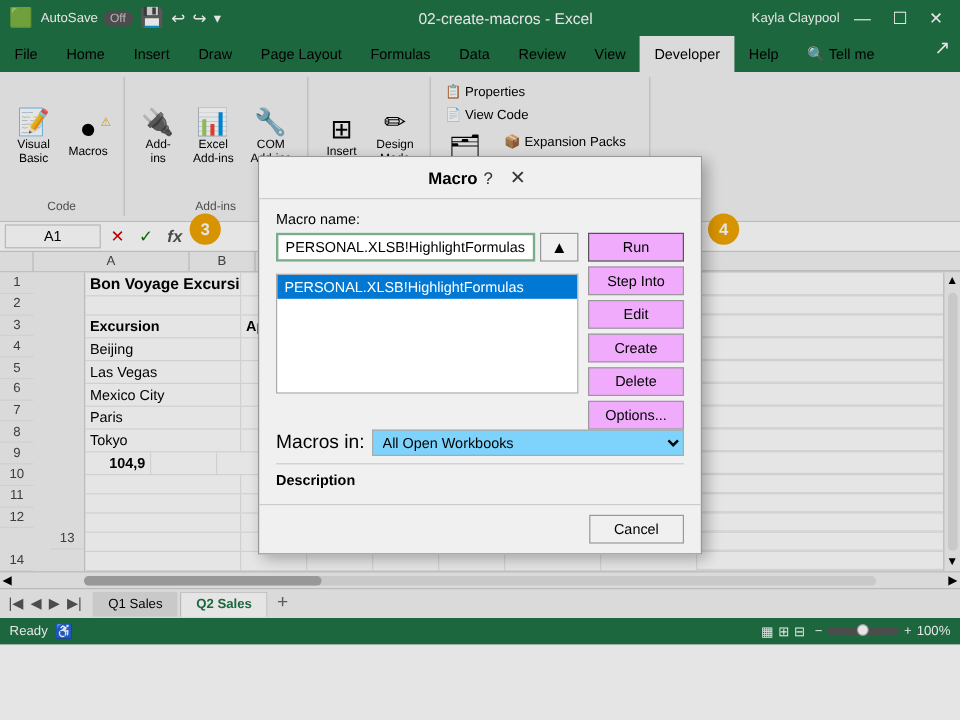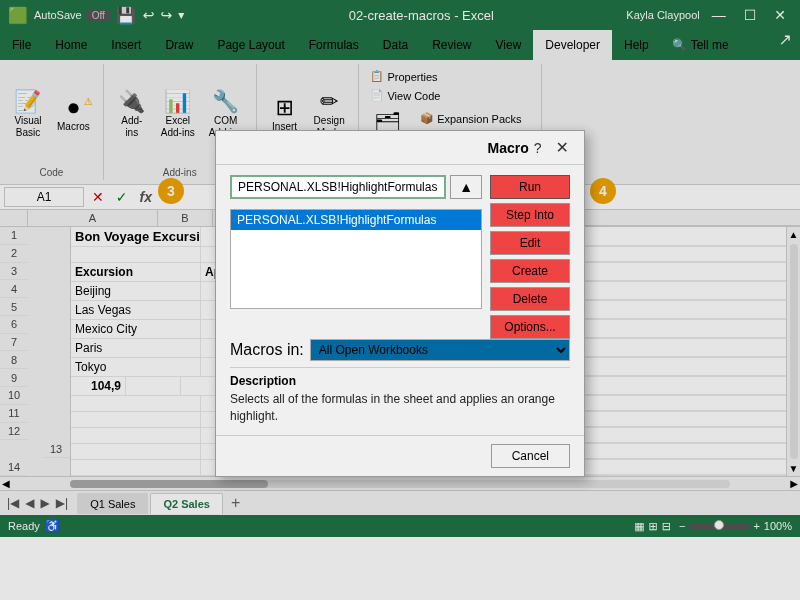--- a/index.html
+++ b/index.html
@@ -65,39 +65,39 @@
     .nav-arrow { font-size: 12px; color: #555; cursor: pointer; padding: 2px 3px; }
 
     
     .status-bar { display: flex; align-items: center; justify-content: space-between; height: 22px; background: #217346; color: white; padding: 0 8px; font-size: 11px; }
     .status-right { display: flex; align-items: center; gap: 8px; }
     .zoom-area { display: flex; align-items: center; gap: 4px; }
 
     
     .modal-overlay { position: fixed; top: 0; left: 0; width: 800px; height: 600px; background: rgba(0,0,0,0.1); z-index: 100; pointer-events: none; }
     .modal { position: fixed; top: 130px; left: 215px; width: 370px; background: #f0f0f0; border: 1px solid #999; box-shadow: 4px 4px 12px rgba(0,0,0,0.3); z-index: 200; }
-    .modal-titlebar { background: #f0f0f0; padding: 6px 10px; display: flex; justify-content: flex-end; align-items: center; border-bottom: 1px solid #ccc; }
+    .modal-titlebar { background: #f0f0f0; padding: 6px 10px; display: flex; justify-content: center; align-items: center; border-bottom: 1px solid #ccc; }
     .modal-title { font-size: 14px; font-weight: bold; }
     .modal-controls { display: flex; gap: 4px; align-items: center; }
     .modal-ctrl-btn { font-size: 14px; cursor: pointer; padding: 1px 5px; color: #333; }
     .modal-close { font-size: 16px; cursor: pointer; padding: 1px 5px; color: #333; }
     .modal-body { padding: 10px 14px; }
     .modal-label { font-size: 12px; margin-bottom: 4px; }
     .macro-input-row { display: flex; gap: 4px; margin-bottom: 6px; }
     .macro-input { flex: 1; border: 1px solid #7a9; padding: 3px 6px; font-size: 12px; background: #fff; outline: 2px solid #7ab; }
     .macro-upload-btn { border: 1px solid #999; background: #f0f0f0; padding: 3px 6px; cursor: pointer; font-size: 14px; }
     .macro-list { width: 100%; height: 100px; border: 1px solid #aaa; background: #fff; margin-bottom: 8px; overflow-y: auto; }
     .macro-list-item { padding: 3px 6px; font-size: 12px; cursor: pointer; }
     .macro-list-item.selected { background: #0078d4; color: white; }
     .modal-btn-col { display: flex; flex-direction: column; gap: 4px; margin-left: 8px; }
-    .modal-btn { border: 1px solid #999; background: #ef4444; padding: 4px 12px; cursor: pointer; font-size: 12px; min-width: 80px; text-align: center; }
+    .modal-btn { border: 1px solid #999; background: #f0abfc; padding: 4px 12px; cursor: pointer; font-size: 12px; min-width: 80px; text-align: center; }
     .modal-btn.primary { border-color: #555; }
     .macros-in-row { display: flex; align-items: center; gap: 6px; margin-bottom: 6px; }
     .macros-in-label { font-size: 16px; white-space: nowrap; }
-    .macros-in-select { flex: 1; padding: 2px 4px; font-size: 12px; border: 1px solid #aaa; background: #0369a1; }
+    .macros-in-select { flex: 1; padding: 2px 4px; font-size: 12px; border: 1px solid #aaa; background: #7dd3fc; }
     .description-section { border-top: 1px solid #ccc; padding-top: 6px; margin-top: 4px; }
     .desc-title { font-weight: bold; font-size: 12px; margin-bottom: 3px; }
     .desc-text { font-size: 12px; color: #222; line-height: 1.4; }
     .modal-footer { display: flex; justify-content: flex-end; padding: 8px 14px; border-top: 1px solid #ccc; }
     .cancel-btn { border: 1px solid #999; background: #f0f0f0; padding: 4px 20px; cursor: pointer; font-size: 12px; }
 
     
     .badge { display: inline-flex; width: 26px; height: 26px; border-radius: 50%; background: #f0a500; color: white; font-weight: bold; font-size: 14px; align-items: center; justify-content: center; position: absolute; }
 
     
@@ -486,20 +486,21 @@
 <div class="modal">
   <div class="modal-titlebar">
     <span class="modal-title">Macro</span>
     <div class="modal-controls">
       <span class="modal-ctrl-btn">?</span>
       <span class="modal-close">✕</span>
     </div>
   </div>
 
   <div class="modal-body">
+    <div class="modal-label">Macro name:</div>
 
     <div style="display:flex;gap:0;">
       <div style="flex:1;display:flex;flex-direction:column;gap:4px;">
         <div class="macro-input-row">
           <input class="macro-input" style="flex: 1 1 0%; border: 2px solid rgb(122, 173, 138); padding: 3px 6px; font-size: 12px; outline: none;" value="PERSONAL.XLSB!HighlightFormulas">
           <button class="macro-upload-btn" style="border:1px solid #999;background:#f0f0f0;padding:3px 8px;cursor:pointer;">▲</button>
         </div>
         <div class="macro-list">
           <div class="macro-list-item selected">PERSONAL.XLSB!HighlightFormulas</div>
         </div>
@@ -519,21 +520,20 @@
       <span class="macros-in-label">Macros in:</span>
       <select class="macros-in-select">
         <option>All Open Workbooks</option>
         <option>This Workbook</option>
         <option>Personal Macro Workbook</option>
       </select>
     </div>
 
     <div class="description-section">
       <div class="desc-title">Description</div>
-      <div class="desc-text">Selects all of the formulas in the sheet and applies an orange highlight.</div>
     </div>
   </div>
 
   <div class="modal-footer">
     <button class="cancel-btn">Cancel</button>
   </div>
 </div>
 
 <div class="badge" style="left:158px;top:178px;">3</div>
 <div class="badge" style="left:590px;top:178px;">4</div>

